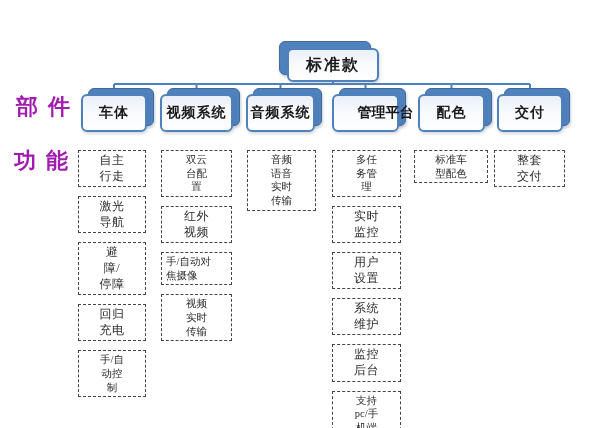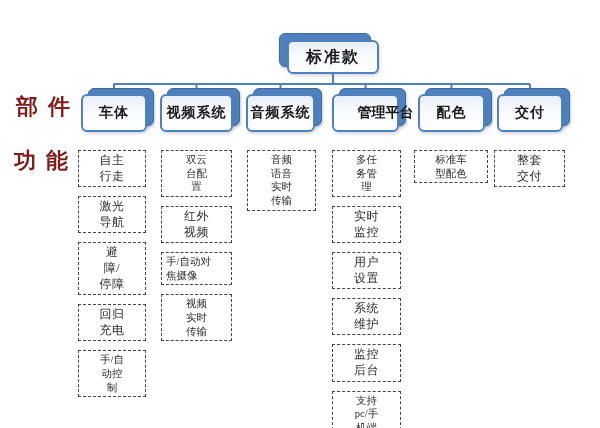--- a/index.html
+++ b/index.html
@@ -48,21 +48,21 @@
     font-size: 14px;
     font-weight: 600;
     color: #1a1a1a;
     letter-spacing: 1px;
     white-space: nowrap;
   }
   .side-label {
     position: absolute;
     font-size: 22px;
     font-weight: bold;
-    color: #7f1d1d;
+    color: #a21caf;
     letter-spacing: 10px;
     white-space: nowrap;
   }
   .feature-col { position: absolute; top: 150px; }
   .feature {
     box-sizing: border-box;
     border: 1px dashed #444444;
     background: #ffffff;
     min-height: 29px;
     margin-bottom: 9px;
@@ -83,21 +83,21 @@
 <body>
 
 <div class="canvas">
 
   <svg class="connectors" viewBox="0 0 600 428" xmlns="http://www.w3.org/2000/svg">
     <path d="M333 73 V84 M114 84 H530
              M114 84 V90 M196.5 84 V90 M280.5 84 V90
              M365.5 84 V90 M451.5 84 V90 M530 84 V90" fill="none" stroke="#4f81bd" stroke-width="2"></path>
   </svg>
 
-  <div class="node-group" style="left:279px; top:33px; width:120px; height:41px;font-family:Liberation Serif, serif;">
+  <div class="node-group" style="left:279px; top:41px; width:120px; height:41px;font-family:Liberation Serif, serif;">
     <div class="node-shadow" style="left:0; top:0; width:92px; height:34px;"></div>
     <div class="node-face" style="left:8px; top:7px; width:92px; height:34px;">
       <span class="root-face-label">标准款</span>
     </div>
   </div>
 
   <div class="side-label" style="left:16px; top:92px;">部件</div>
   <div class="side-label" style="left:14px; top:146px;">功能</div>
 
   <div class="node-group" style="left:81px; top:88px; width:73px; height:44px;">

